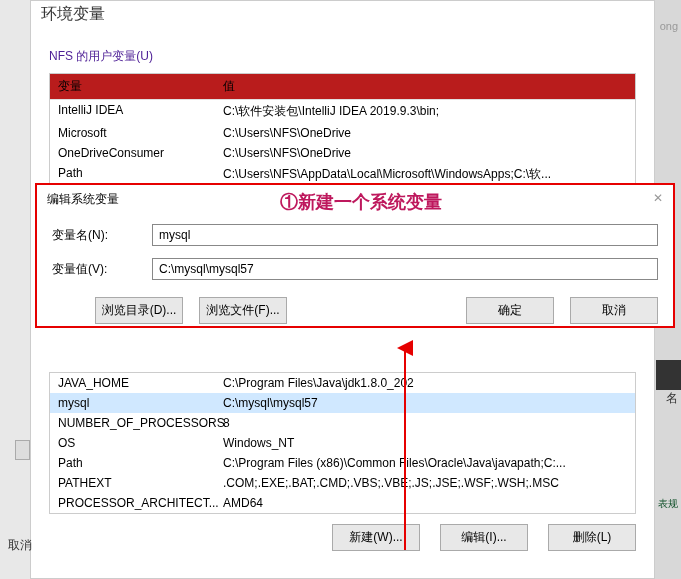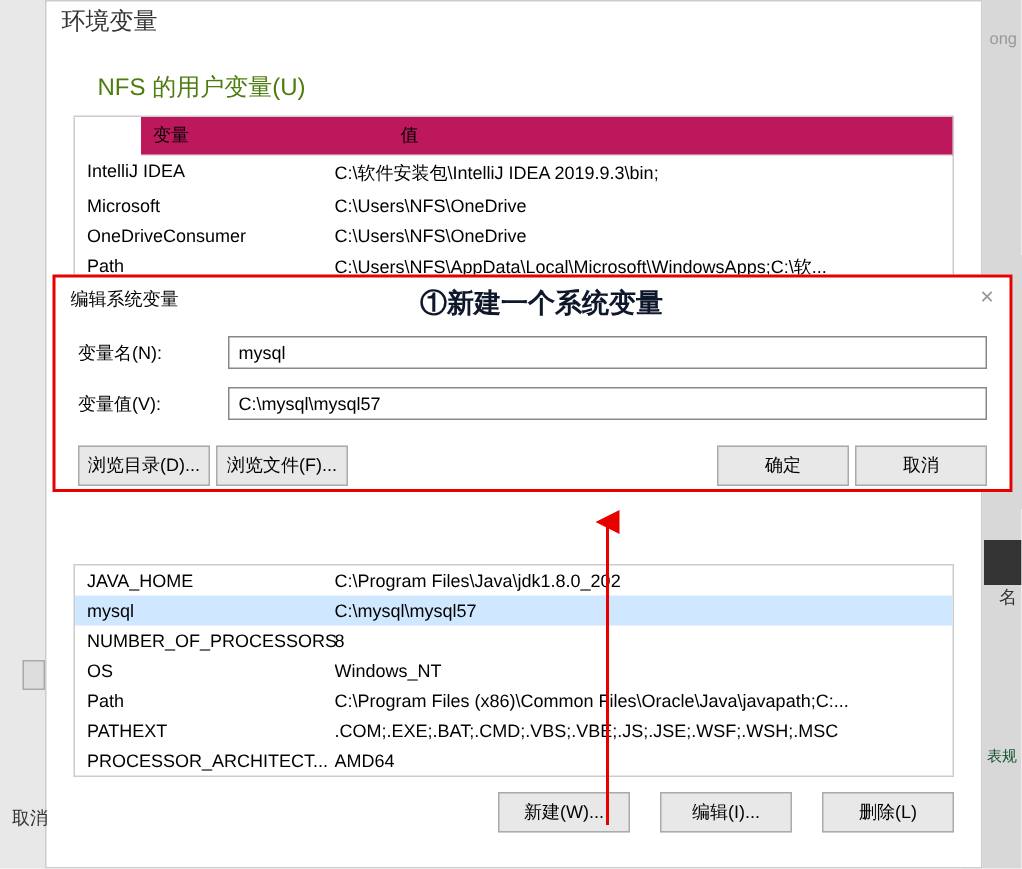--- a/index.html
+++ b/index.html
@@ -43,36 +43,34 @@
     }
     .main-title {
       padding: 3px 10px;
       font-size: 16px;
       color: #333;
     }
     .inner-box {
       margin: 20px 18px 0 18px;
     }
     .section-label {
-      font-size: 16px;
+      font-size: 12px;
       margin-bottom: 8px;
-      color: #4d7c0f;
-      margin-left: 16px;
+      color: #4c1d95;
     }
     .var-table {
       border: 1px solid #ccc;
       background: #fff;
     }
     .var-header {
       display: flex;
-      background: #be185d;
+      background: #b91c1c;
       border-bottom: 1px solid #e0e0e0;
       padding: 4px 8px;
       font-size: 12px;
-      margin-left: 44px;
     }
     .var-row {
       display: flex;
       padding: 3px 8px;
       font-size: 12px;
       color: #000;
     }
     .var-row.selected {
       background: #d0e8ff;
     }
@@ -83,21 +81,21 @@
     .col-val {
       flex: 1;
       white-space: nowrap;
       overflow: hidden;
       text-overflow: ellipsis;
     }
     .annotation {
       position: absolute;
       left: 280px;
       top: 190px;
-      color: #0f172a;
+      color: #be185d;
       font-size: 18px;
       font-weight: bold;
       z-index: 100;
     }
     .dialog {
       position: absolute;
       left: 35px;
       top: 183px;
       width: 640px;
       height: 145px;
@@ -132,21 +130,22 @@
     .form-input {
       flex: 1;
       border: 1px solid #888;
       padding: 3px 6px;
       font-size: 12px;
       height: 22px;
     }
     .dialog-buttons {
       display: flex;
       padding: 5px 15px;
-      gap: 4px;
+      gap: 16px;
+      margin-left: 43px;
     }
     .btn {
       background: #e8e8e8;
       border: 1px solid #aaa;
       padding: 4px 0;
       font-size: 12px;
       cursor: pointer;
       text-align: center;
       min-width: 88px;
     }

